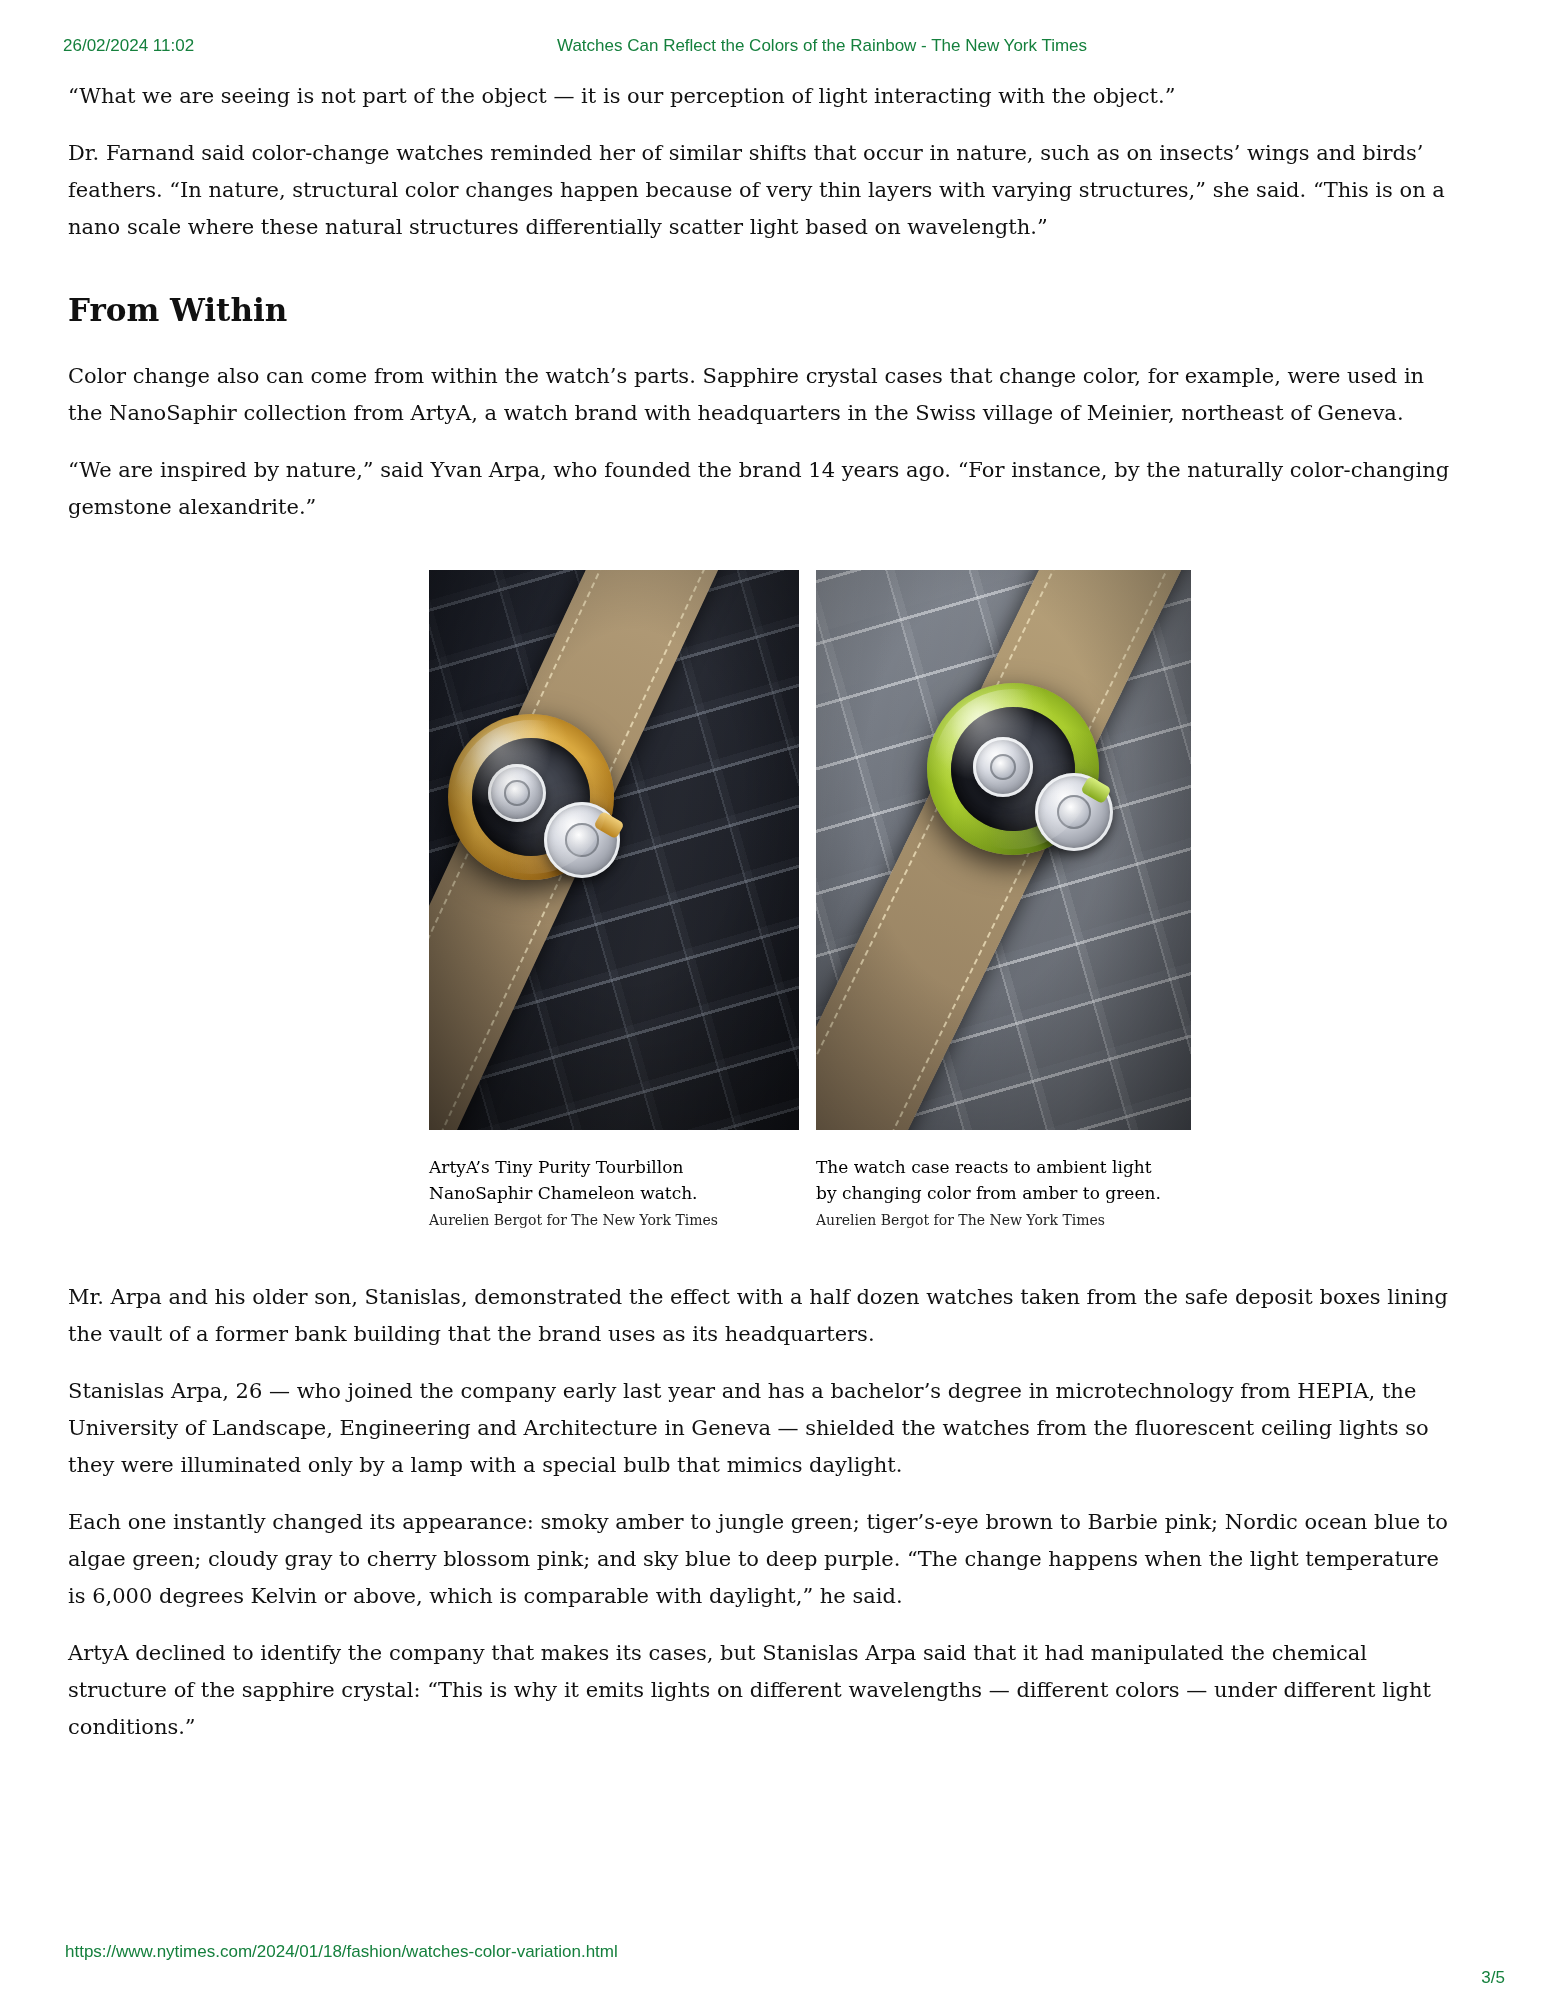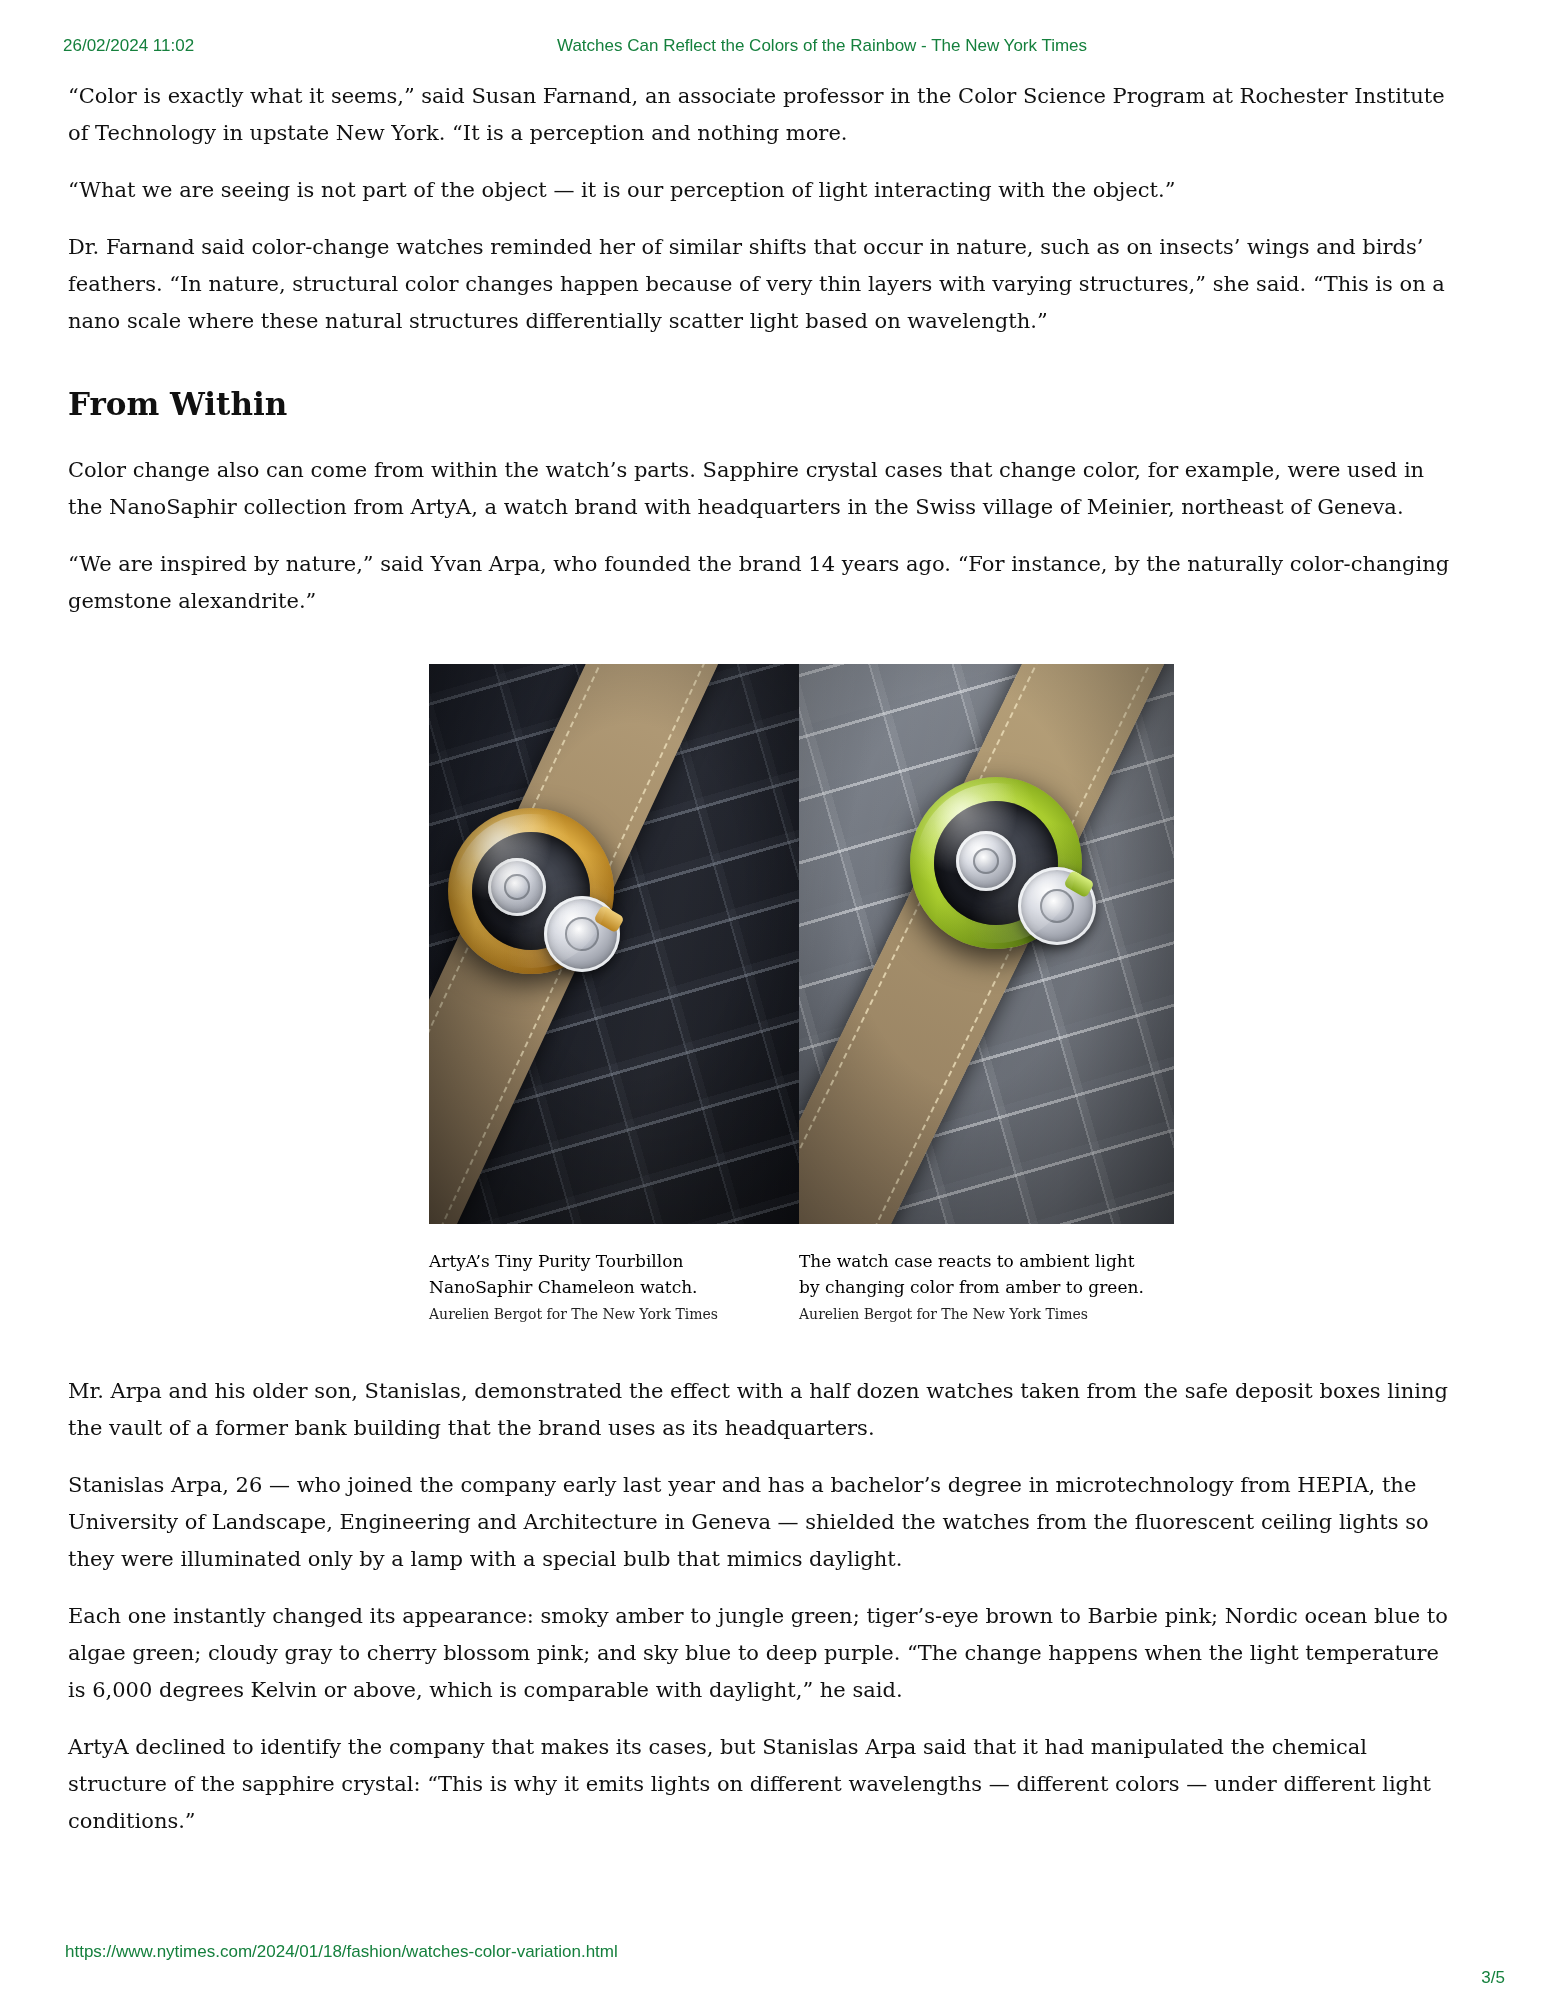--- a/index.html
+++ b/index.html
@@ -40,20 +40,21 @@
   .content h2 {
     font-size: 31px;
     line-height: 44px;
     font-weight: 600;
     margin: 42px 0 26px 0;
   }
 
   
   .figure-row {
     display: flex;
+    gap: 17px;
     margin: 44px 0 46px 325px;
     padding-left: 36px;
   }
   .fig { flex: 0 0 auto; }
   .photo {
     position: relative;
     height: 560px;
     overflow: hidden;
     background: #0e1016;
   }
@@ -186,21 +187,20 @@
 </style>
 </head>
 <body>
 
 <div class="page">
 
   <span class="hdr-date">26/02/2024 11:02</span>
   <span class="hdr-title">Watches Can Reflect the Colors of the Rainbow - The New York Times</span>
 
   <main class="content">
-    <p>“Color is exactly what it seems,” said Susan Farnand, an associate professor in the Color Science Program at Rochester Institute of Technology in upstate New York. “It is a perception and nothing more.</p>
     <p>“What we are seeing is not part of the object — it is our perception of light interacting with the object.”</p>
     <p>Dr. Farnand said color-change watches reminded her of similar shifts that occur in nature, such as on insects’ wings and birds’ feathers. “In nature, structural color changes happen because of very thin layers with varying structures,” she said. “This is on a nano scale where these natural structures differentially scatter light based on wavelength.”</p>
 
     <h2>From Within</h2>
 
     <p>Color change also can come from within the watch’s parts. Sapphire crystal cases that change color, for example, were used in the NanoSaphir collection from ArtyA, a watch brand with headquarters in the Swiss village of Meinier, northeast of Geneva.</p>
     <p>“We are inspired by nature,” said Yvan Arpa, who founded the brand 14 years ago. “For instance, by the naturally color-changing gemstone alexandrite.”</p>
 
     <div class="figure-row">
 

